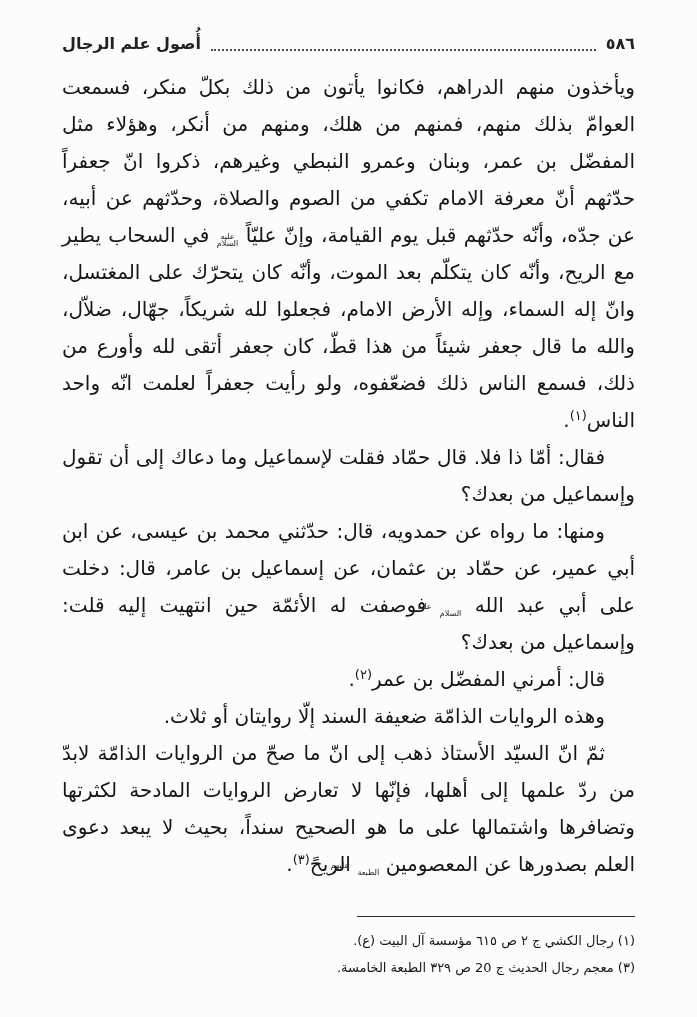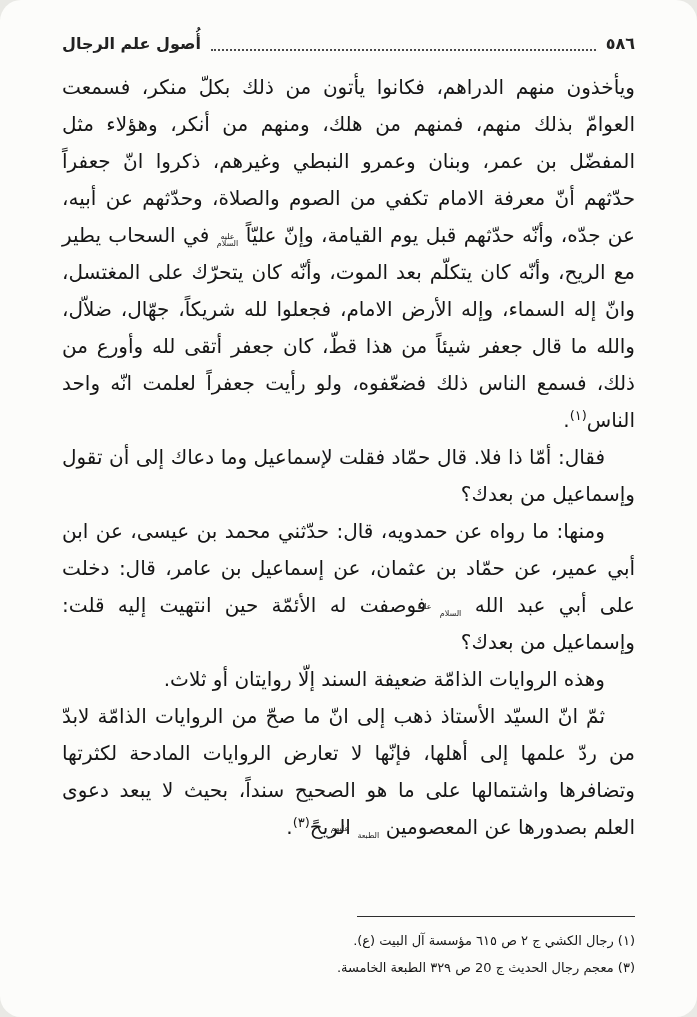--- a/index.html
+++ b/index.html
@@ -73,32 +73,33 @@
   }
   .footnote-line {
     font-size: 13px;
     line-height: 27px;
     text-align: right;
   }
 </style>
 </head>
 <body>
 
-<div class="page" style="background: rgb(252, 252, 250); color: rgb(22, 22, 22); border-radius: 21px;">
+<div class="page" style="background: rgb(252, 252, 250); color: rgb(22, 22, 22);">
 
   <header class="header">
     <span class="running-title">أُصول علم الرجال</span>
     <span class="leader"></span>
     <span class="pagenum">٥٨٦</span>
   </header>
 
   <main class="body-text" dir="rtl">
       <p class="para"><span>ويأخذون منهم الدراهم، فكانوا يأتون من ذلك بكلّ منكر، فسمعت العوامّ بذلك منهم، فمنهم من هلك، ومنهم من أنكر، وهؤلاء مثل المفضّل بن عمر، وبنان وعمرو النبطي وغيرهم، ذكروا انّ جعفراً حدّثهم أنّ معرفة الامام تكفي من الصوم والصلاة، وحدّثهم عن أبيه، عن جدّه، وأنّه حدّثهم قبل يوم القيامة، وإنّ عليّاً </span><span class="honorific">عليه السلام</span><span> في السحاب يطير مع الريح، وأنّه كان يتكلّم بعد الموت، وأنّه كان يتحرّك على المغتسل، وانّ إله السماء، وإله الأرض الامام، فجعلوا لله شريكاً، جهّال، ضلاّل، والله ما قال جعفر شيئاً من هذا قطّ، كان جعفر أتقى لله وأورع من ذلك، فسمع الناس ذلك فضعّفوه، ولو رأيت جعفراً لعلمت انّه واحد الناس</span><sup class="fnref">(١)</sup><span>.</span></p>
       <p class="para indent"><span>فقال: أمّا ذا فلا. قال حمّاد فقلت لإسماعيل وما دعاك إلى أن تقول وإسماعيل من بعدك؟</span></p>
       <p class="para indent"><span>ومنها: ما رواه عن حمدويه، قال: حدّثني محمد بن عيسى، عن ابن أبي عمير، عن حمّاد بن عثمان، عن إسماعيل بن عامر، قال: دخلت على أبي عبد الله </span><span class="honorific">عليه السلام</span><span> فوصفت له الأئمّة حين انتهيت إليه قلت: وإسماعيل من بعدك؟</span></p>
+      <p class="para indent"><span>قال: أمرني المفضّل بن عمر</span><sup class="fnref">(٢)</sup><span>.</span></p>
       <p class="para indent"><span>وهذه الروايات الذامّة ضعيفة السند إلّا روايتان أو ثلاث.</span></p>
       <p class="para indent"><span>ثمّ انّ السيّد الأستاذ ذهب إلى انّ ما صحّ من الروايات الذامّة لابدّ من ردّ علمها إلى أهلها، فإنّها لا تعارض الروايات المادحة لكثرتها وتضافرها واشتمالها على ما هو الصحيح سنداً، بحيث لا يبعد دعوى العلم بصدورها عن المعصومين </span><span class="honorific">عليهم الطبعة</span><span> الريحً</span><sup class="fnref">(٣)</sup><span>.</span></p>
     </main>
 
   <div class="footnotes-block">
     <div class="footnote-rule"></div>
     <div class="footnotes">
         <div class="footnote-line">(١) رجال الكشي ج ٢ ص ٦١٥ مؤسسة آل البيت (ع).</div>
         <div class="footnote-line">(٣) معجم رجال الحديث ج 20 ص ٣٢٩ الطبعة الخامسة.</div>
       </div>

